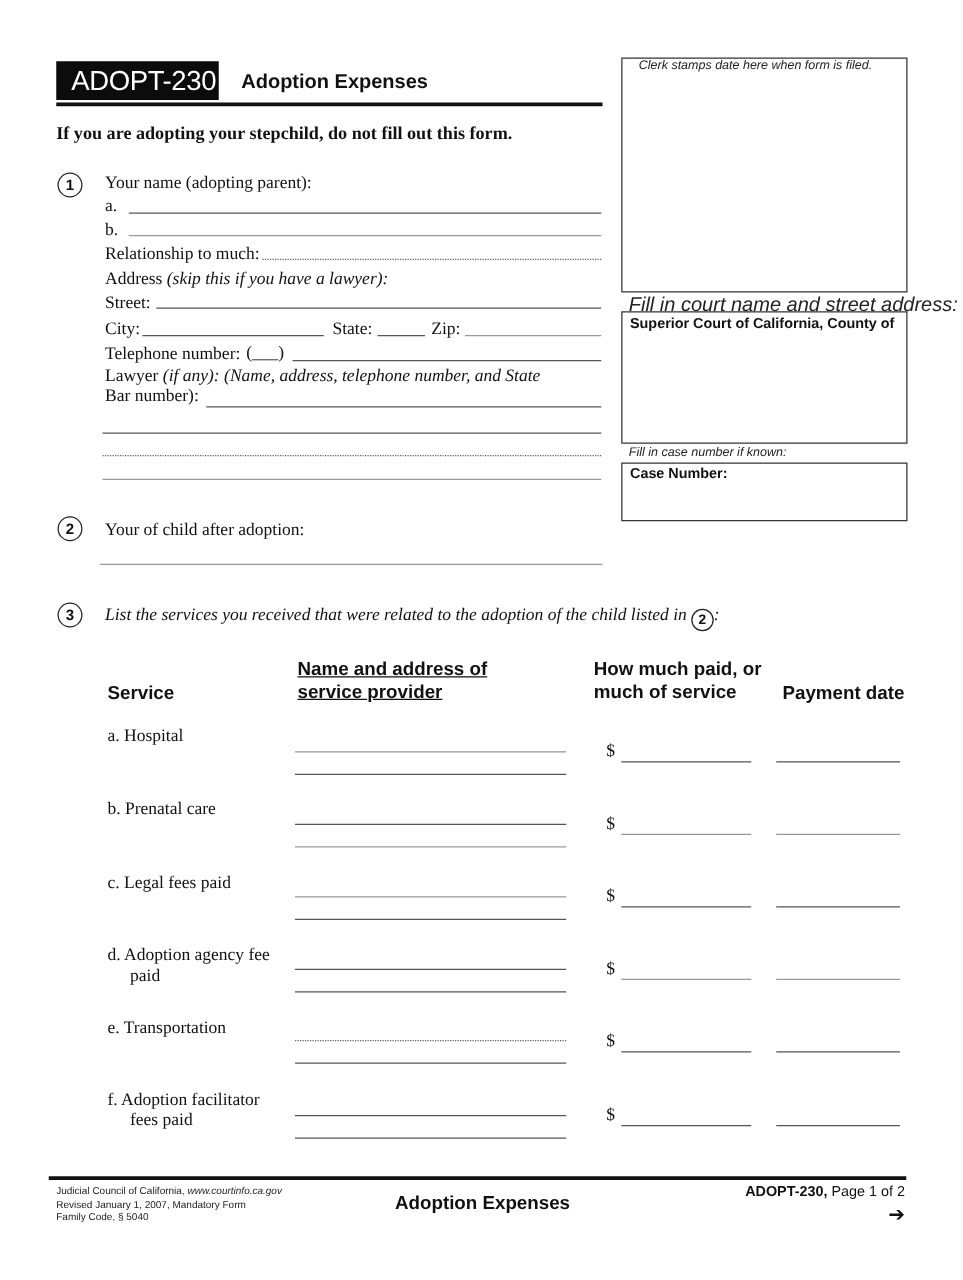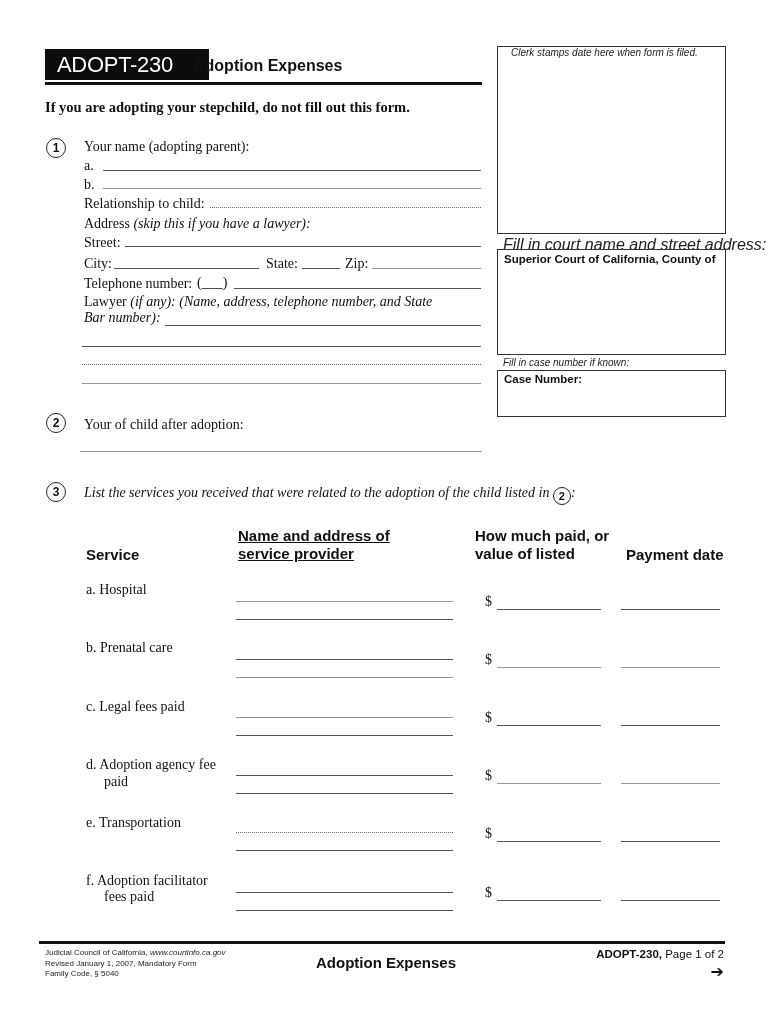--- a/index.html
+++ b/index.html
@@ -2,21 +2,21 @@
 <html><head>
 <meta charset="utf-8">
 <style>
   * { box-sizing: border-box; margin: 0; padding: 0; }
   html, body { width: 770px; height: 1024px; background: #ffffff; overflow: hidden; }
   body { position: relative; font-family: "Liberation Serif", serif; color: #111; }
   .abs { position: absolute; }
   .serif { font-family: "Liberation Serif", serif; }
 
   
-  .form-id-box { left: 45px; top: 49px; width: 164px; height: 31px; background: #0c0c0c; color: #fff;
+  .form-id-box { left: 45px; top: 49px; width: 130px; height: 31px; background: #0c0c0c; color: #fff;
     font-family: "Liberation Sans", sans-serif; font-size: 22px; line-height: 31px; padding-left: 12px; letter-spacing: -0.3px; }
   .form-title { left: 193px; top: 57px; font-family: "Liberation Sans", sans-serif; font-weight: bold; font-size: 16px; }
   .top-rule { left: 45px; top: 82px; width: 437px; height: 3px; background: #111; }
   .warning { left: 45px; top: 99px; font-weight: bold; font-size: 14.5px; }
 
   
   .box { border: 1.5px solid #333; }
   .clerk-box { left: 497px; top: 46px; width: 229px; height: 188px; }
   .clerk-text { left: 511px; top: 47px; font-family: "Liberation Sans", sans-serif; font-style: italic; font-size: 10px; color: #222; }
   .court-label { left: 503px; top: 236px; font-family: "Liberation Sans", sans-serif; font-style: italic; font-size: 16px; color: #222; }
@@ -70,21 +70,21 @@
 
 <div class="abs circ" style="left:46px;top:138px;">1</div>
 <div class="abs txt" style="left:84px;top:139px;">Your name (adopting parent):</div>
 
 <div class="abs txt" style="left:84px;top:158px;">a.</div>
 <div class="abs line" style="left:103px;top:170px;width:378px;"></div>
 
 <div class="abs txt" style="left:84px;top:177px;">b.</div>
 <div class="abs line-g" style="left:103px;top:188px;width:378px;"></div>
 
-<div class="abs txt" style="left:84px;top:196px;">Relationship to child:</div>
+<div class="abs txt" style="left:84px;top:196px;">Relationship to much:</div>
 <div class="abs line-d" style="left:210px;top:207px;width:271px;"></div>
 
 <div class="abs txt" style="left:84px;top:216px;">
   <span>Address</span>
   <i>(skip this if you have a lawyer):</i>
 </div>
 
 <div class="abs txt" style="left:84px;top:235px;">Street:</div>
 <div class="abs line" style="left:125px;top:246px;width:356px;"></div>
 
@@ -96,21 +96,21 @@
 <div class="abs line-g" style="left:372px;top:268px;width:109px;"></div>
 
 <div class="abs txt" style="left:84px;top:276px;">Telephone number:</div>
 <div class="abs txt" style="left:197px;top:275px;">(___)</div>
 <div class="abs line" style="left:234px;top:288px;width:247px;"></div>
 
 <div class="abs txt" style="left:84px;top:294px;">
   <span>Lawyer</span>
   <i>(if any): (Name, address, telephone number, and State</i>
 </div>
-<div class="abs txt" style="left:84px;top:310px;font-style:italic;">Bar number):</div>
+<div class="abs txt" style="left:84px;top:310px;">Bar number):</div>
 <div class="abs line" style="left:165px;top:325px;width:316px;"></div>
 <div class="abs line" style="left:82px;top:346px;width:399px;"></div>
 <div class="abs line-d" style="left:82px;top:364px;width:399px;"></div>
 <div class="abs line-g" style="left:82px;top:383px;width:399px;"></div>
 
 <div class="abs circ" style="left:46px;top:413px;">2</div>
 <div class="abs txt" style="left:84px;top:417px;">Your of child after adoption:</div>
 <div class="abs line-g" style="left:80px;top:451px;width:402px;"></div>
 
 <div class="abs circ" style="left:46px;top:482px;">3</div>
@@ -119,21 +119,21 @@
   <span class="circ-sm">2</span><span>:</span>
 </div>
 
 <div class="abs th" style="left:86px;top:546px;">Service</div>
 <div class="abs th" style="left:238px;top:527px;text-decoration:underline;">
   <div>Name and address of</div>
   <div>service provider</div>
 </div>
 <div class="abs th" style="left:475px;top:527px;">
   <div>How much paid, or</div>
-  <div>value of listed</div>
+  <div>much of service</div>
 </div>
 <div class="abs th" style="left:626px;top:546px;">Payment date</div>
 
 <div class="abs svc" style="left:86px;top:582px;">a.  Hospital</div>
 <div class="abs line-g" style="left:236px;top:601px;width:217px;"></div>
 <div class="abs line" style="left:236px;top:619px;width:217px;"></div>
 <div class="abs dollar" style="left:485px;top:594px;">$</div>
 <div class="abs line" style="left:497px;top:609px;width:104px;"></div>
 <div class="abs line" style="left:621px;top:609px;width:99px;"></div>
 

